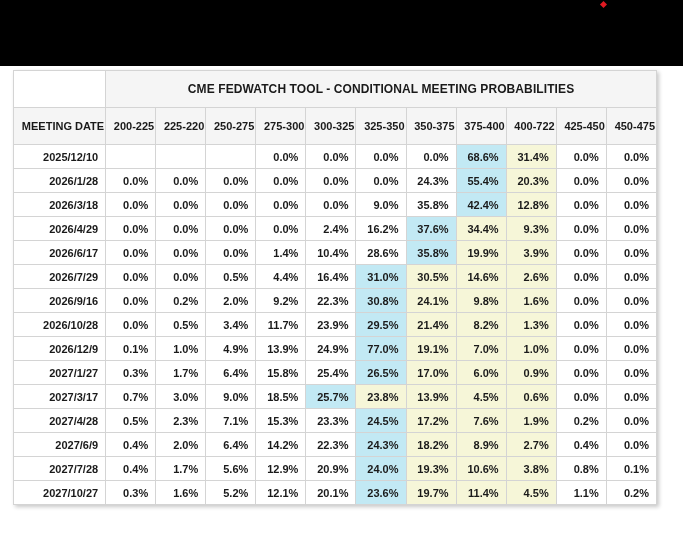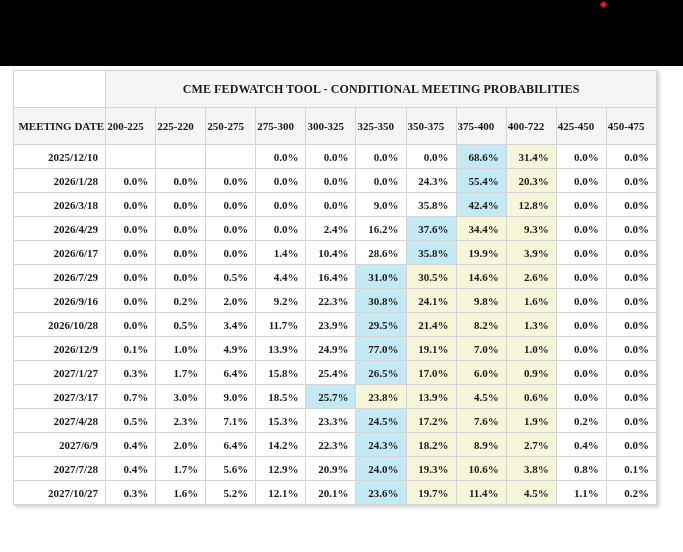--- a/index.html
+++ b/index.html
@@ -29,21 +29,20 @@
     position: absolute;
     left: 601px;
     top: 2px;
     width: 5px;
     height: 5px;
     transform: rotate(45deg);
     background: var(--red);
   }
   .content {
     padding: 4px 0 0 13px;
-    font-family: Liberation Serif, serif;
   }
   table.fw-table {
     border-collapse: collapse;
     table-layout: fixed;
     width: 644px;
     box-shadow: 2px 2px 4px rgba(0,0,0,0.22);
   }
   .fw-table th, .fw-table td {
     border: 1px solid var(--border-col);
     color: var(--ink);
@@ -60,21 +59,21 @@
     background: var(--header-bg);
     height: 37px;
     font-size: 12px;
     text-align: center;
     letter-spacing: 0.1px;
   }
   #header-row th {
     height: 37px;
     background: var(--header-bg);
     font-size: 11px;
-    text-align: left;
+    text-align: right;
   }
   #header-row th.col-date {
     text-align: right;
     padding-left: 3px;
   }
   td.cell {
     height: 24px;
     font-size: 11px;
     text-align: right;
     padding-right: 7px;

